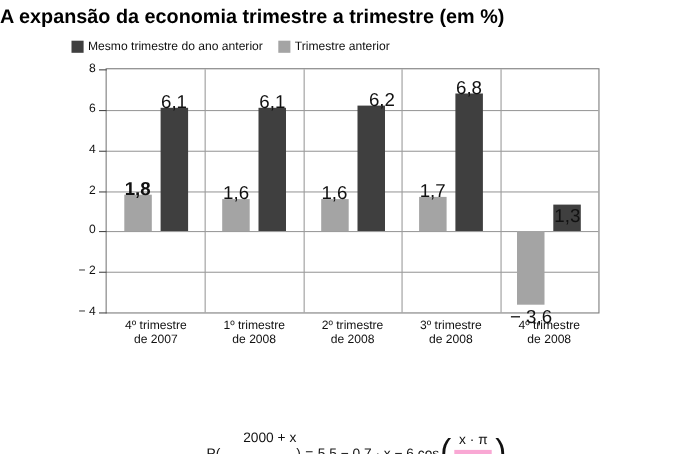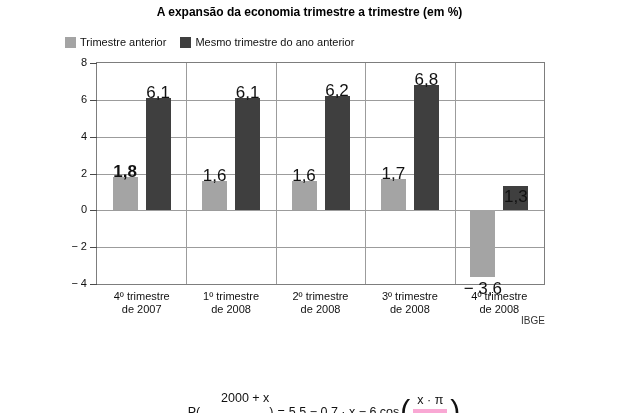--- a/index.html
+++ b/index.html
@@ -1,20 +1,20 @@
 <!DOCTYPE html>
 <html><head>
 <meta charset="utf-8">
 <style>
   html,body{margin:0;padding:0;background:#fff;}
   #page{position:relative;width:619px;height:413px;background:#fff;
         font-family:"Liberation Sans",sans-serif;color:#111;overflow:hidden;}
 
-  .title{position:absolute;top:5px;left:0;width:100%;text-align:center;
-         font-size:12px;font-weight:bold;white-space:nowrap;color:#000;}
+  .title{position:absolute;top:5px;left:0;width:100%;
+         font-size:18px;font-weight:bold;white-space:nowrap;color:#000;}
 
   .legend{position:absolute;top:36px;left:65px;display:flex;gap:14px;align-items:center;}
   .legend-item{display:flex;align-items:center;gap:4px;}
   .swatch{display:inline-block;width:11px;height:11px;}
   .legend-label{font-size:11px;white-space:nowrap;}
 
   .plot{position:absolute;left:96px;top:62px;width:447px;height:221px;
         border:1px solid #7d7d7d;background:#fff;}
   .gridline{position:absolute;left:0;width:447px;height:1px;background:#9c9c9c;}
   .vline{position:absolute;top:0;height:221px;width:1px;background:#9c9c9c;}
@@ -45,26 +45,26 @@
 </style>
 </head>
 <body>
 
 <div id="page">
 
   <div class="title">A expansão da economia trimestre a trimestre (em %)</div>
 
   <div class="legend">
     <div class="legend-item">
+      <span class="swatch" style="background-color: rgb(63, 63, 63);"></span>
+      <span class="legend-label">Mesmo trimestre do ano anterior</span>
+    </div>
+    <div class="legend-item">
       <span class="swatch" style="background-color: rgb(164, 164, 164);"></span>
       <span class="legend-label">Trimestre anterior</span>
-    </div>
-    <div class="legend-item">
-      <span class="swatch" style="background-color: rgb(63, 63, 63);"></span>
-      <span class="legend-label">Mesmo trimestre do ano anterior</span>
     </div>
   </div>
 
   <div class="plot" id="plot">
       <div class="tick" style="top: 0px;"></div>
       <div class="ylabel" style="top: -7px;">8</div>
       <div class="gridline" style="top: 36.8333px;"></div>
       <div class="tick" style="top: 36.8333px;"></div>
       <div class="ylabel" style="top: 29.8333px;">6</div>
       <div class="gridline" style="top: 73.6667px;"></div>
@@ -93,38 +93,37 @@
       <div class="vlabel" style="left: 185px; top: 102.867px;">1,6</div>
       <div class="bar" style="left: 283.9px; top: 116.025px; width: 25px; height: 31.3083px; background: rgb(164, 164, 164);"></div>
       <div class="vlabel" style="left: 274.4px; top: 101.025px;">1,7</div>
       <div class="bar" style="left: 373.3px; top: 147.333px; width: 25px; height: 66.3px; background: rgb(164, 164, 164);"></div>
       <div class="vlabel" style="left: 363.8px; top: 215.633px;">− 3,6</div>
       <div class="bar" style="left: 48.7px; top: 34.9917px; width: 25px; height: 112.342px; background: rgb(63, 63, 63);"></div>
       <div class="vlabel" style="left: 39.2px; top: 19.9917px;">6,1</div>
       <div class="bar" style="left: 138.1px; top: 34.9917px; width: 25px; height: 112.342px; background: rgb(63, 63, 63);"></div>
       <div class="vlabel" style="left: 128.6px; top: 19.9917px;">6,1</div>
       <div class="bar" style="left: 227.5px; top: 33.15px; width: 25px; height: 114.183px; background: rgb(63, 63, 63);"></div>
-      <div class="vlabel" style="left: 218px; top: 18.15px;">6,2</div>
+      <div class="vlabel" style="left: 218px; top: 18.15px; text-align: right;">6,2</div>
       <div class="bar" style="left: 316.9px; top: 22.1px; width: 25px; height: 125.233px; background: rgb(63, 63, 63);"></div>
       <div class="vlabel" style="left: 307.4px; top: 7.1px;">6,8</div>
       <div class="bar" style="left: 406.3px; top: 123.392px; width: 25px; height: 23.9417px; background: rgb(63, 63, 63);"></div>
       <div class="vlabel" style="left: 396.8px; top: 108.392px; margin-top: 16px;">1,3</div>
       <div class="xlabel" style="left: -0.3px;">4º trimestre
 de 2007</div>
       <div class="xlabel" style="left: 89.1px;">1º trimestre
 de 2008</div>
       <div class="xlabel" style="left: 178.5px;">2º trimestre
 de 2008</div>
       <div class="xlabel" style="left: 267.9px;">3º trimestre
 de 2008</div>
       <div class="xlabel" style="left: 357.3px;">4º trimestre
 de 2008</div>
     </div>
 
-  <div class="source">IBGE</div>
 
   <div class="paragraph">
   </div>
 
   <div class="formula">
     <span class="piece">P(</span>
     <span class="arg">
       <span>2000 + x</span>
       
       

